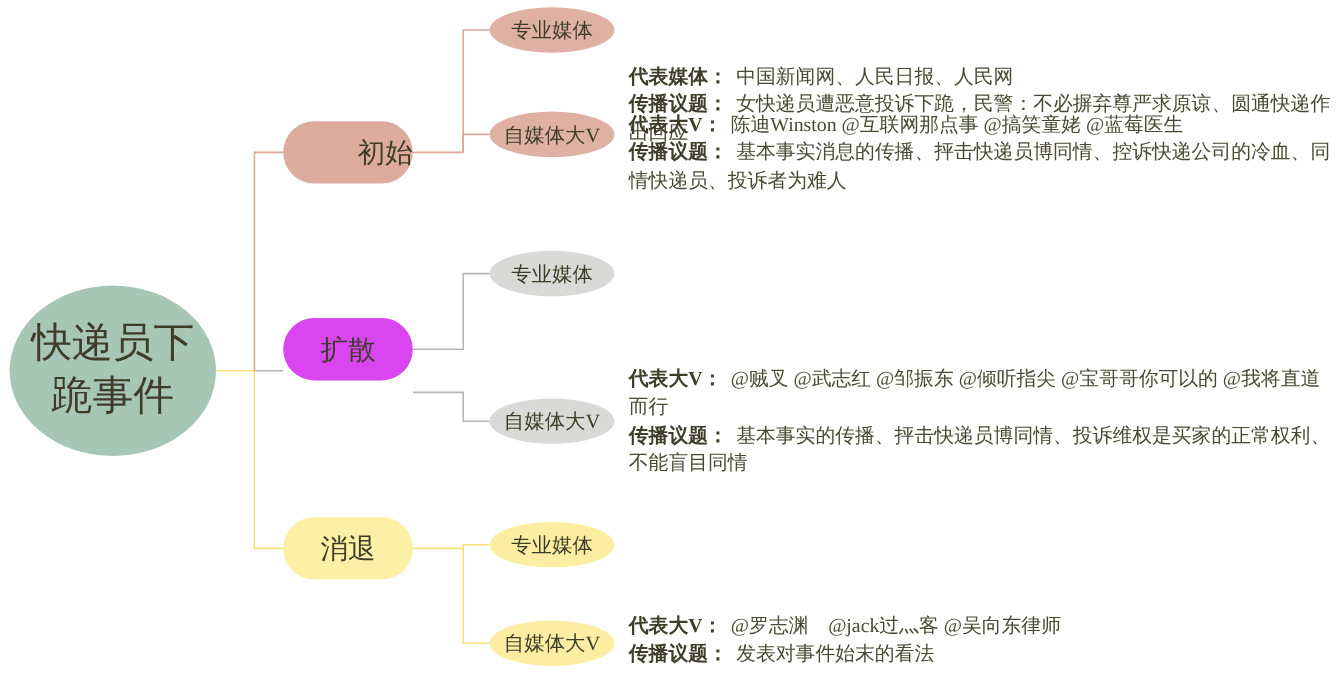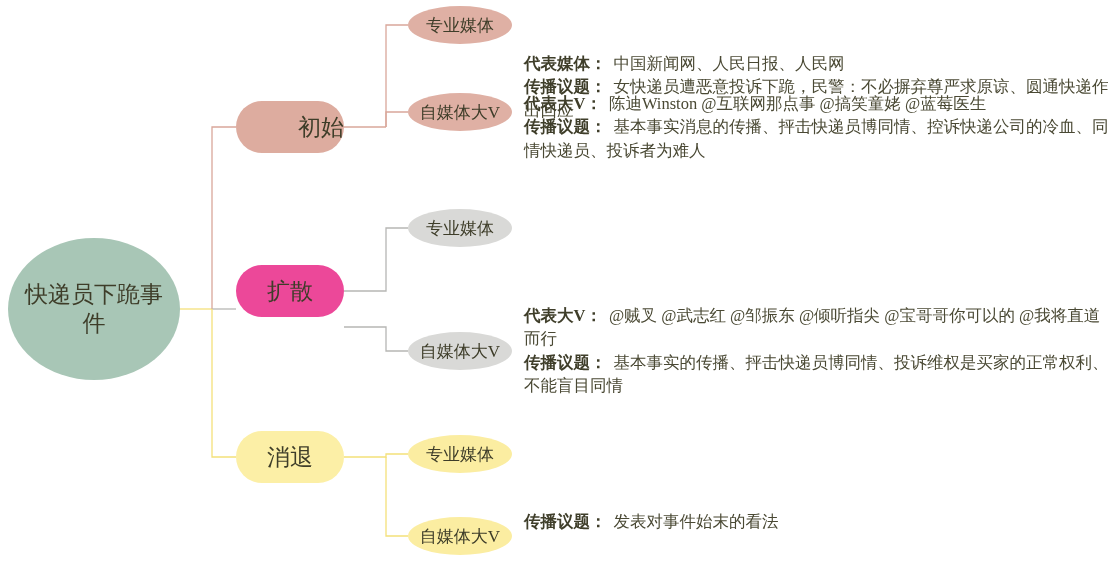--- a/index.html
+++ b/index.html
@@ -36,34 +36,34 @@
     white-space: nowrap;
     box-sizing: border-box;
   }
   .root-node {
     left: 8px;
     top: 238px;
     width: 172px;
     height: 142px;
     border-radius: 50%;
     background: #a8c6b6;
-    font-size: 23px;
+    font-size: 34px;
     line-height: 1.28;
     white-space: normal;
     padding: 0 16px;
     justify-content: center;
   }
   .stage-node {
     width: 108px;
     height: 52px;
     border-radius: 26px;
     font-size: 23px;
   }
   .stage-initial  { left: 236px; top: 101px;  background: #ddac9f; justify-content: flex-end; }
-  .stage-spread   { left: 236px; top: 265px;  background: #ec4899; text-align: center; }
+  .stage-spread   { left: 236px; top: 265px;  background: #d946ef; text-align: center; }
   .stage-decline  { left: 236px; top: 431px;  background: #fcefa6; font-family: Liberation Serif, serif; }
 
   .leaf-node {
     width: 104px;
     height: 38px;
     border-radius: 50%;
     font-size: 17px;
   }
   .leaf-pink { background: #dfb0a4; }
   .leaf-gray { background: #d9d9d7; }
@@ -173,16 +173,17 @@
   </div>
 
 
   <div class="detail d4">
     <p><span class="lab">代表大V：</span><span>@贼叉 @武志红 @邹振东 @倾听指尖 @宝哥哥你可以的 @我将直道而行</span></p>
     <p><span class="lab">传播议题：</span><span>基本事实的传播、抨击快递员博同情、投诉维权是买家的正常权利、不能盲目同情</span></p>
   </div>
 
 
   <div class="detail d6">
+    <p><span class="lab">代表大V：</span><span>@罗志渊　@jack过灬客 @吴向东律师</span></p>
     <p><span class="lab">传播议题：</span><span>发表对事件始末的看法</span></p>
   </div>
 
 </div>
 
 </body></html>

